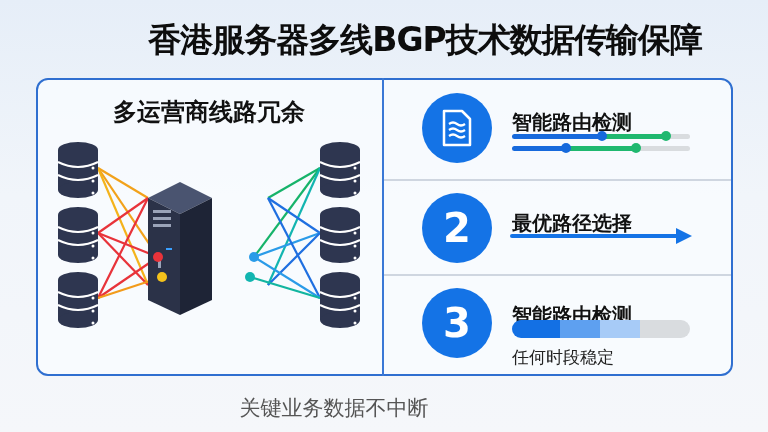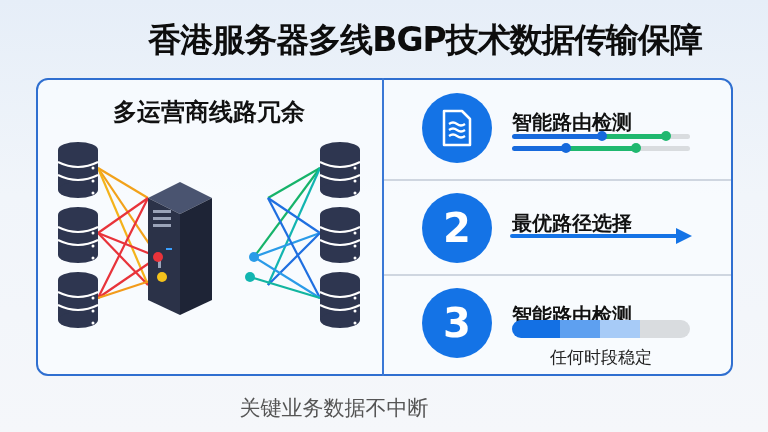--- a/index.html
+++ b/index.html
@@ -14,21 +14,21 @@
   .hdiv{position:absolute;left:384px;width:347px;height:1.5px;background:#cfd6e0;}
   .left-title{position:absolute;left:36px;top:96px;width:346px;text-align:center;font-size:24px;font-weight:bold;}
   svg.net{position:absolute;left:36px;top:130px;}
   .badge{position:absolute;width:70px;height:70px;border-radius:50%;background:#1473e6;
     color:#fff;font-size:40px;font-weight:bold;text-align:center;line-height:70px;}
   .step-title{position:absolute;left:512px;font-size:20px;font-weight:bold;color:#111;margin-top:12px;}
   .bar{position:absolute;height:5px;border-radius:3px;}
   .dot{position:absolute;width:10px;height:10px;border-radius:50%;}
   .prog{position:absolute;left:512px;top:320px;width:178px;height:18px;border-radius:9px;overflow:hidden;display:flex;}
   .prog div{height:100%;}
-  .note{position:absolute;left:512px;top:346px;width:178px;text-align:center;font-size:17px;color:#222;}
+  .note{position:absolute;left:512px;top:346px;width:178px;font-size:17px;color:#222;}
   .footer{position:absolute;left:0;top:394px;width:668px;text-align:center;font-size:21px;color:#555;}
 </style>
 </head>
 <body>
 
 <div class="title">香港服务器多线BGP技术数据传输保障</div>
 
 <div class="panel"></div>
 <div class="vdiv"></div>
 <div class="hdiv" style="top:179px"></div>

